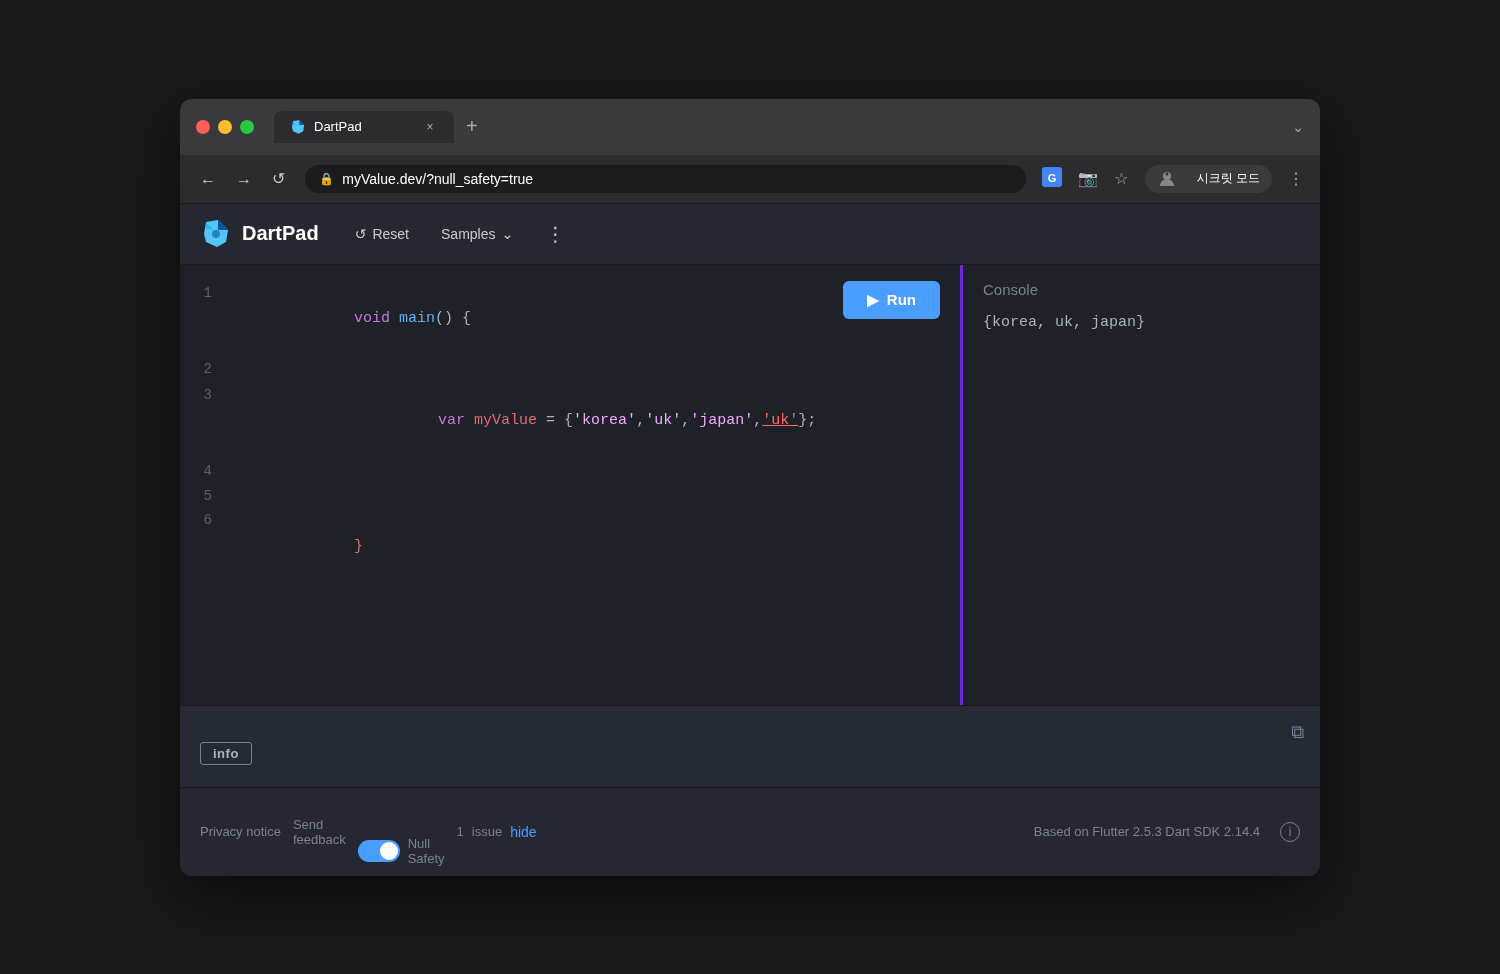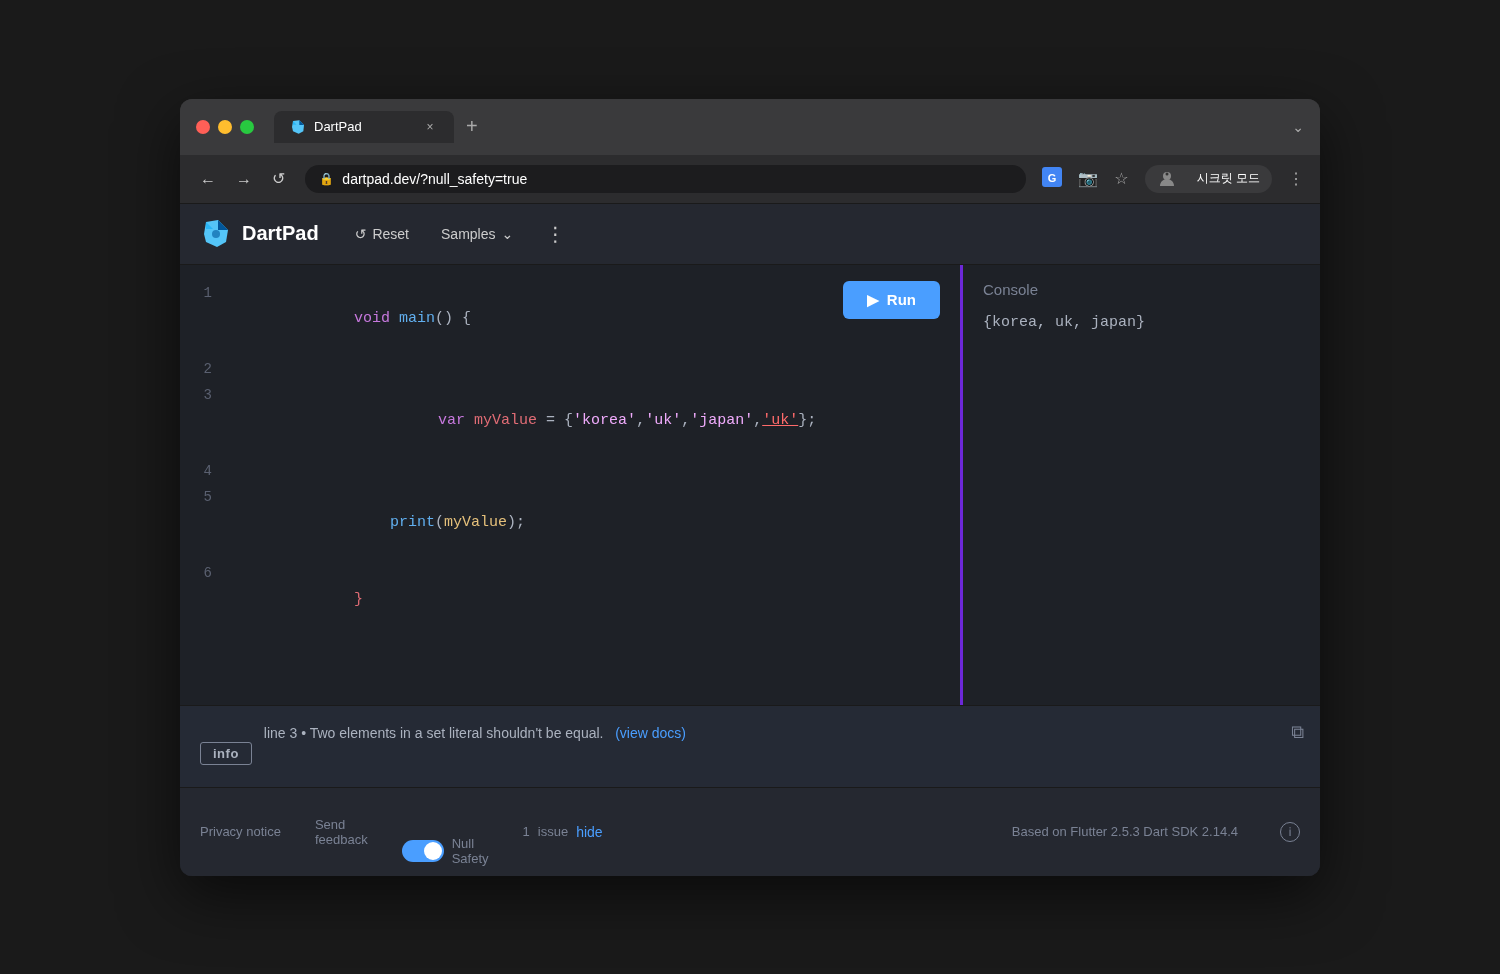--- a/index.html
+++ b/index.html
@@ -373,21 +373,21 @@
       font-size: 14px;
       margin-top: 4px;
     }
 
     
     .dartpad-footer {
       background: #252830;
       padding: 10px 20px;
       display: flex;
       align-items: center;
-      gap: 34px;
+      gap: 12px;
       border-top: 1px solid #1a1a1a;
     }
 
     .footer-link {
       color: #7a8294;
       font-size: 13px;
       cursor: pointer;
       text-decoration: none;
     }
 
@@ -487,21 +487,21 @@
 
   <div class="address-bar">
     <div class="nav-buttons">
       <button class="nav-btn">←</button>
       <button class="nav-btn">→</button>
       <button class="nav-btn">↺</button>
     </div>
 
     <div class="url-bar">
       <span class="url-lock">🔒</span>
-      <span class="url-text">dartpad.dev/?null_safety=true</span>
+      <span class="url-text">myValue.dev/?null_safety=true</span>
     </div>
 
     <div class="browser-actions">
       <button class="browser-action-btn">
         <svg width="20" height="20" viewBox="0 0 20 20" fill="none">
           <rect width="20" height="20" rx="3" fill="#4285F4"></rect>
           <text x="10" y="15" text-anchor="middle" fill="white" font-size="11" font-weight="bold">G</text>
         </svg>
       </button>
       <button class="browser-action-btn">
@@ -574,23 +574,20 @@
             </span>
           </div>
 
           <div class="code-line">
             <span class="line-num">4</span>
             <span class="code-content">&nbsp;</span>
           </div>
 
           <div class="code-line">
             <span class="line-num">5</span>
-            <span class="code-content">
-              <span class="punct">    </span><span class="kw-print">print</span><span class="punct">(</span><span class="kw-param">myValue</span><span class="punct">);</span>
-            </span>
           </div>
 
           <div class="code-line">
             <span class="line-num">6</span>
             <span class="code-content">
               <span class="brace">}</span>
             </span>
           </div>
 
         </div>
@@ -604,25 +601,20 @@
       <div class="console-panel">
         <div class="console-title">Console</div>
         <div class="console-output">{korea, uk, japan}</div>
       </div>
 
     </div>
 
     <div class="issues-panel">
       <div class="issue-first-line">
         <span class="info-badge">info</span>
-        <span class="issue-message">
-          <span>line 3 • Two elements in a set literal shouldn't be equal.</span>
-          <span>&nbsp;</span>
-          <a class="view-docs-link">(view docs)</a>
-        </span>
       </div>
 
       <button class="copy-btn">
         <span>⧉</span>
       </button>
     </div>
 
     <div class="dartpad-footer">
       <a class="footer-link">
         <span>Privacy notice</span>

